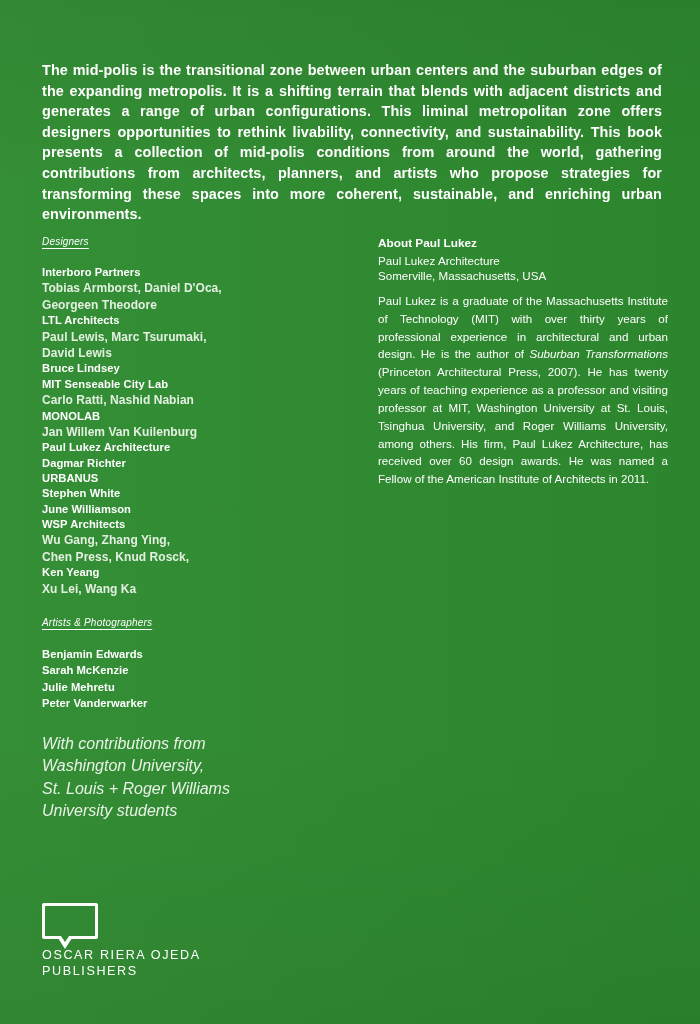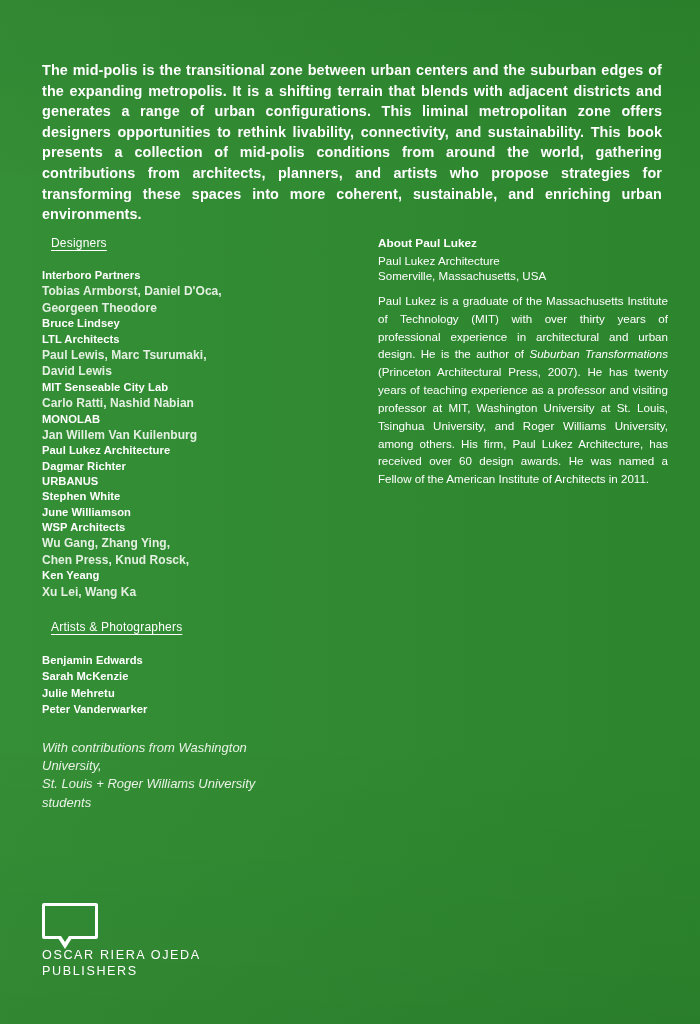--- a/index.html
+++ b/index.html
@@ -43,26 +43,27 @@
     display: flex;
     gap: 0;
   }
   .col-left {
     width: 336px;
   }
   .col-right {
     width: 290px;
   }
   .section-head {
-    font-size: 12px;
+    font-size: 10px;
     font-weight: normal;
     text-decoration: underline;
     text-underline-offset: 3px;
-    margin: 0 0 18px 9px;
+    margin: 0 0 18px 0;
     letter-spacing: 0.2px;
+    font-style: italic;
   }
   .entry {
     margin-bottom: 0;
   }
   .entry-name {
     font-size: 11.2px;
     font-weight: bold;
     line-height: 1.37;
     letter-spacing: 0.05px;
   }
@@ -74,21 +75,21 @@
     letter-spacing: 0.05px;
   }
   .artists-head {
     margin-top: 20px;
   }
   .artists-list .entry-name {
     line-height: 1.45;
   }
   .contrib {
     margin-top: 22px;
-    font-size: 13px;
+    font-size: 16px;
     font-style: italic;
     line-height: 1.4;
     color: #e9f2e6;
     max-width: 250px;
   }
   .about-title {
     font-size: 11.8px;
     font-weight: bold;
     margin: 0 0 3px 0;
   }
@@ -164,26 +165,26 @@
     <div class="col-left">
       <div class="section-head">Designers</div>
 
       <div class="designers-list">
         <div class="entry">
           <div class="entry-name">Interboro Partners</div>
           <div class="entry-sub" style="white-space:pre-line">Tobias Armborst, Daniel D'Oca,
 Georgeen Theodore</div>
         </div>
         <div class="entry">
-          <div class="entry-name">Bruce Lindsey</div>
-        </div>
-        <div class="entry">
           <div class="entry-name">LTL Architects</div>
           <div class="entry-sub" style="white-space:pre-line">Paul Lewis, Marc Tsurumaki,
 David Lewis</div>
+        </div>
+        <div class="entry">
+          <div class="entry-name">Bruce Lindsey</div>
         </div>
         <div class="entry">
           <div class="entry-name">MIT Senseable City Lab</div>
           <div class="entry-sub" style="white-space:pre-line">Carlo Ratti, Nashid Nabian</div>
         </div>
         <div class="entry">
           <div class="entry-name">MONOLAB</div>
           <div class="entry-sub" style="white-space:pre-line">Jan Willem Van Kuilenburg</div>
         </div>
         <div class="entry">

